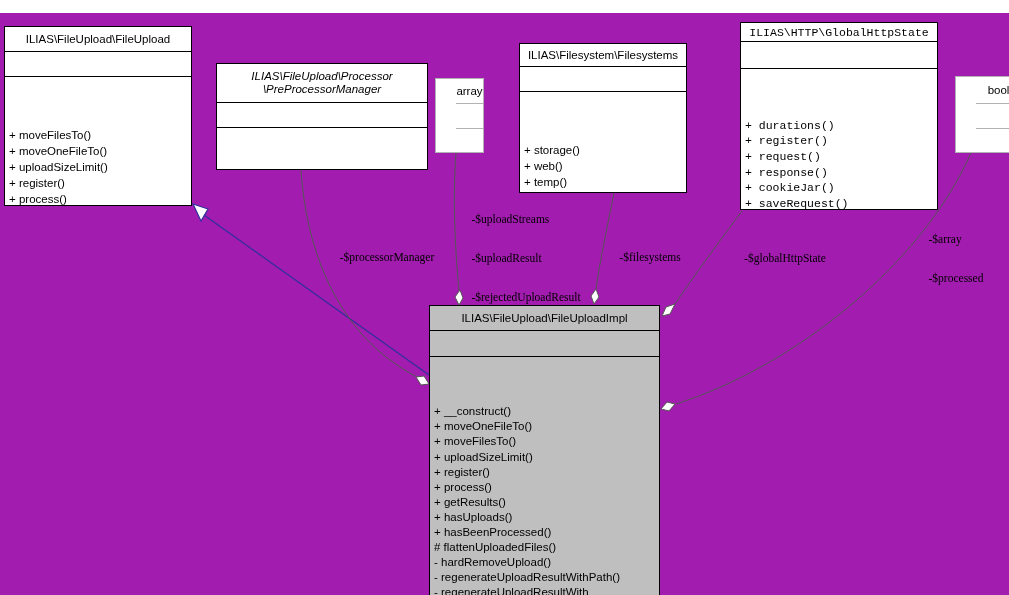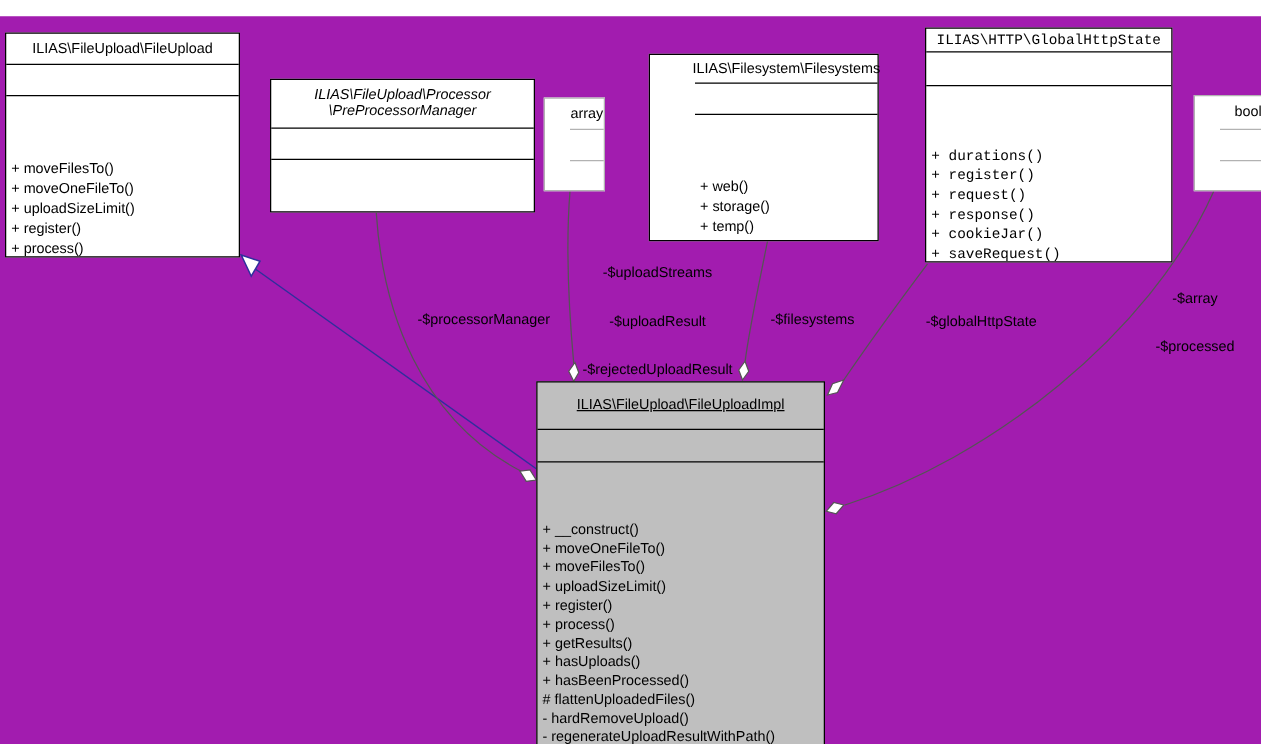--- a/index.html
+++ b/index.html
@@ -37,24 +37,24 @@
     padding:2px 2px 0 4px;
     white-space:pre;
     overflow:hidden;
   }
   .cls.muted{border-color:#b2b2b2;padding-left:20px;}
   .cls.muted .title,.cls.muted .empty{border-color:#b2b2b2;}
   .cls.current{background:#bfbfbf;}
   .edge-label{
     position:absolute;
     transform:translate(-50%,-50%);
-    text-align:center;
     font-size:11.5px;
     line-height:13px;
     white-space:pre;
+    font-family:Liberation Serif, serif;
   }
 </style>
 </head>
 <body>
 
 <div id="canvas">
 
   <svg id="edges" width="1009" height="595" viewBox="0 0 1009 595">
 
     <path d="M 429,362 L 204,202" stroke="#2f2f9d" fill="none" stroke-width="1.2"></path>
@@ -94,44 +94,44 @@
       
     </div>
   </div>
 
   <div class="cls muted" style="left:435px;top:65px;width:49px;height:75px;">
     <div class="title" style="height:25px;">array</div>
     <div class="empty" style="height:25px;"></div>
     <div class="methods" style="height:23px;"></div>
   </div>
 
-  <div class="cls" style="left:519px;top:30px;width:184px;height:150px;padding-left:36px;">
+  <div class="cls" style="left:519px;top:30px;width:168px;height:150px;">
     <div class="title" style="height:23px;">ILIAS\Filesystem\Filesystems</div>
     <div class="empty" style="height:25px;"></div>
     <div class="methods" style="height:100px;line-height:16px;">
       
-    <div>+ web()</div><div>+ storage()</div><div>+ temp()</div><div>+ customizing()</div></div>
+    <div>+ storage()</div><div>+ web()</div><div>+ temp()</div><div>+ customizing()</div></div>
   </div>
 
   <div class="cls" style="left:740px;top:9px;width:198px;height:188px;font-family:Liberation Mono, monospace;">
     <div class="title" style="height:19px;">ILIAS\HTTP\GlobalHttpState</div>
     <div class="empty" style="height:27px;"></div>
     <div class="methods" style="height:140px;line-height:15.6px;">
       
     <div>+ durations()</div><div>+ register()</div><div>+ request()</div><div>+ response()</div><div>+ cookieJar()</div><div>+ saveRequest()</div></div>
   </div>
 
   <div class="cls muted" style="left:955px;top:63px;width:67px;height:77px;">
     <div class="title" style="height:27px;">bool</div>
     <div class="empty" style="height:25px;"></div>
     <div class="methods" style="height:21px;"></div>
   </div>
 
   <div class="cls current" style="left:429px;top:292px;width:231px;height:293px;">
-    <div class="title" style="height:38px;text-decoration:underline;">ILIAS\FileUpload\FileUploadImpl</div>
+    <div class="title" style="height:25px;">ILIAS\FileUpload\FileUploadImpl</div>
     <div class="empty" style="height:26px;"></div>
     <div class="methods" style="height:240px;line-height:15.1px;">
       
     <div>+ __construct()</div><div>+ moveOneFileTo()</div><div>+ moveFilesTo()</div><div>+ uploadSizeLimit()</div><div>+ register()</div><div>+ process()</div><div>+ getResults()</div><div>+ hasUploads()</div><div>+ hasBeenProcessed()</div><div># flattenUploadedFiles()</div><div>- hardRemoveUpload()</div><div>- regenerateUploadResultWithPath()</div><div>- regenerateUploadResultWith</div></div>
   </div>
 
   <div class="edge-label" style="left:387px;top:244px;">-$processorManager</div>
 
   <div class="edge-label" style="left:526px;top:245px;">
     <div>-$uploadStreams</div>

